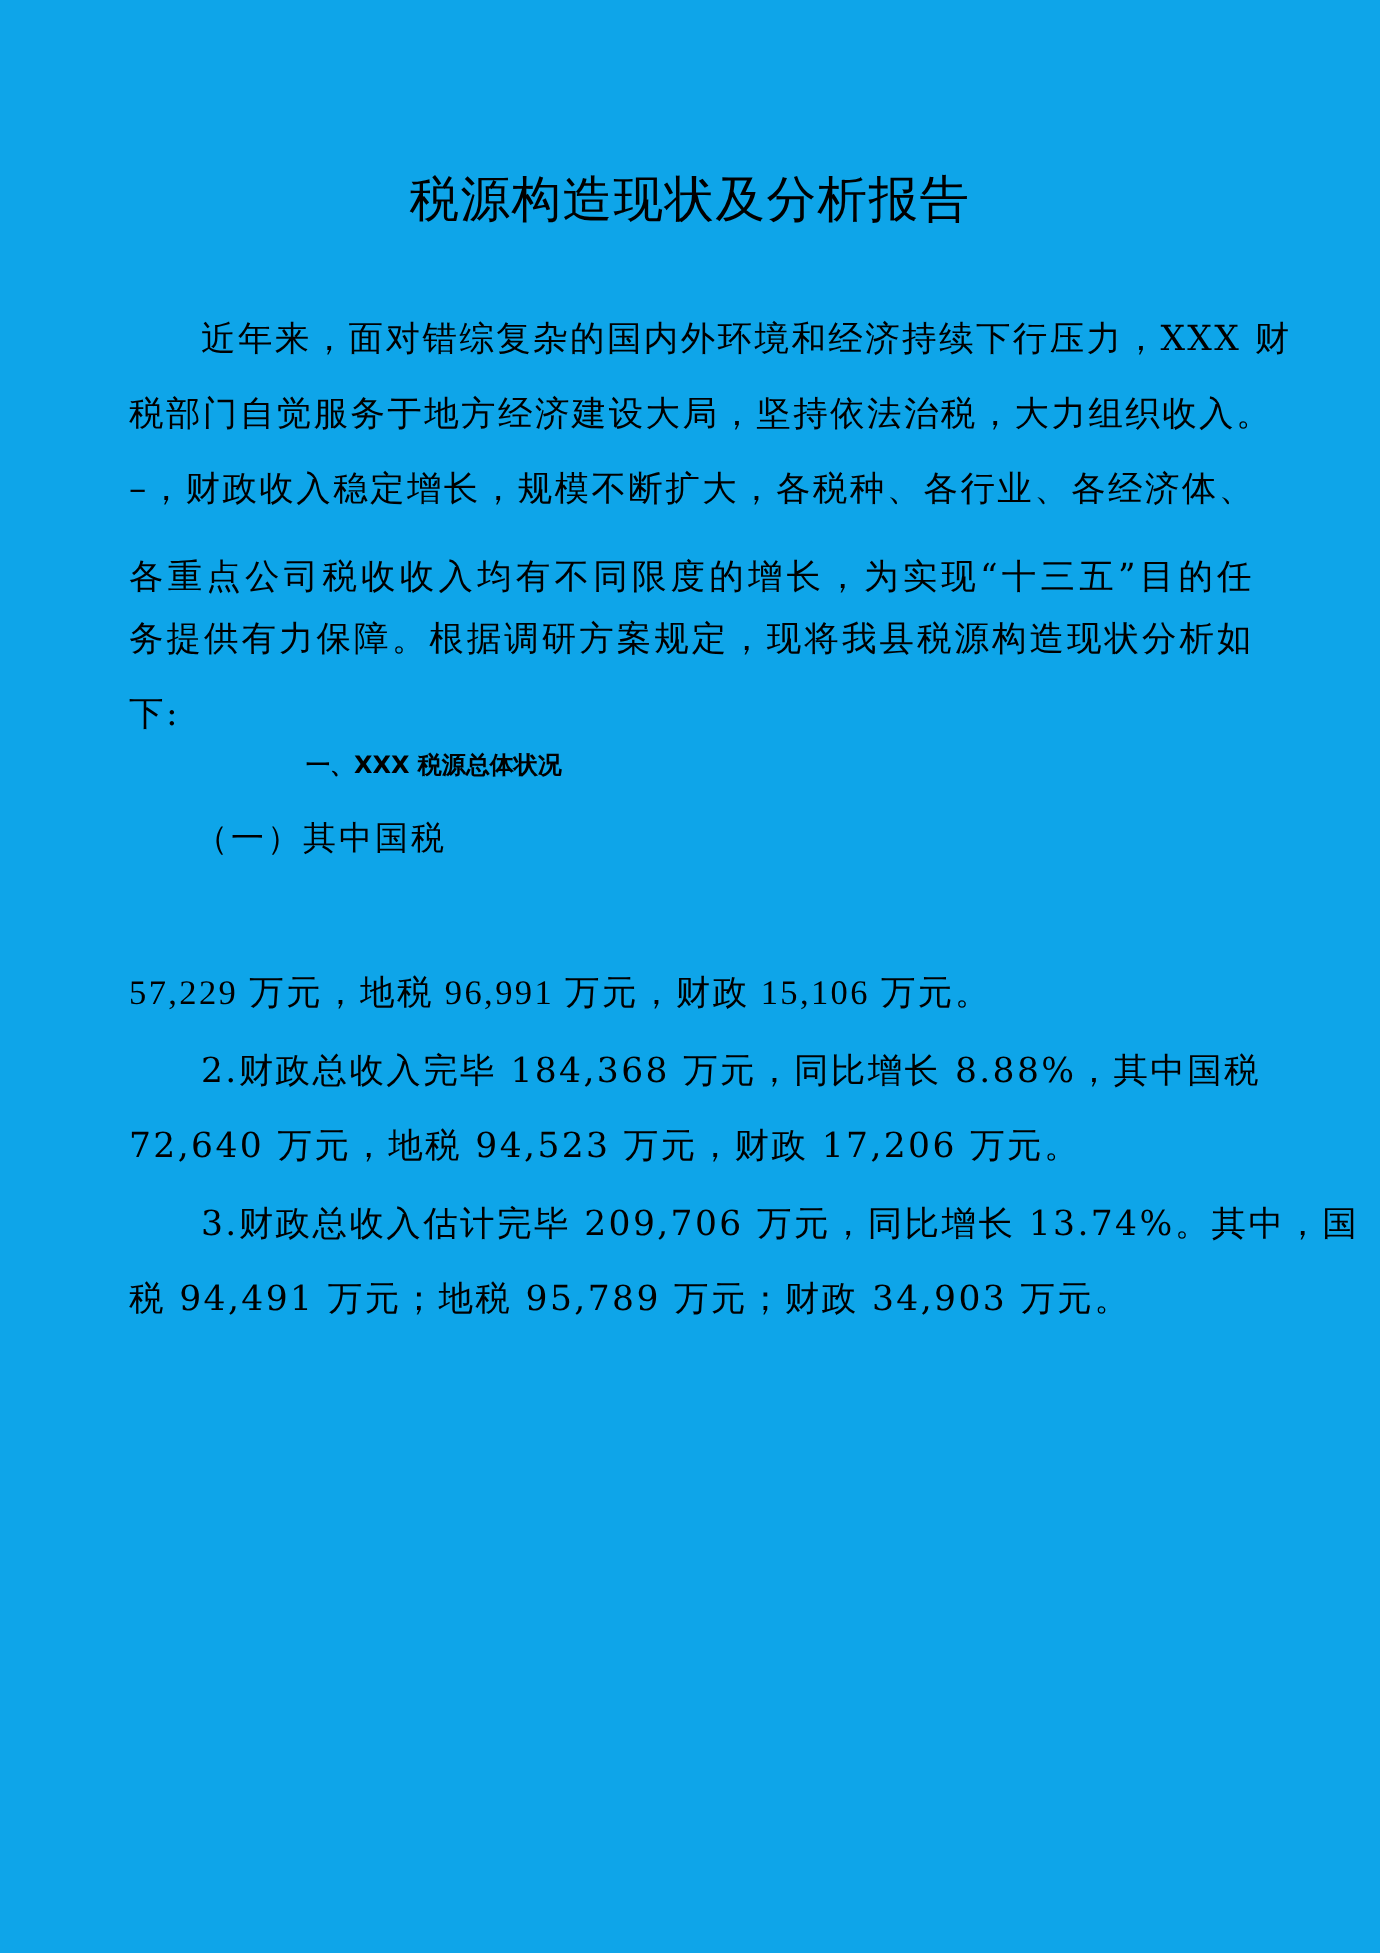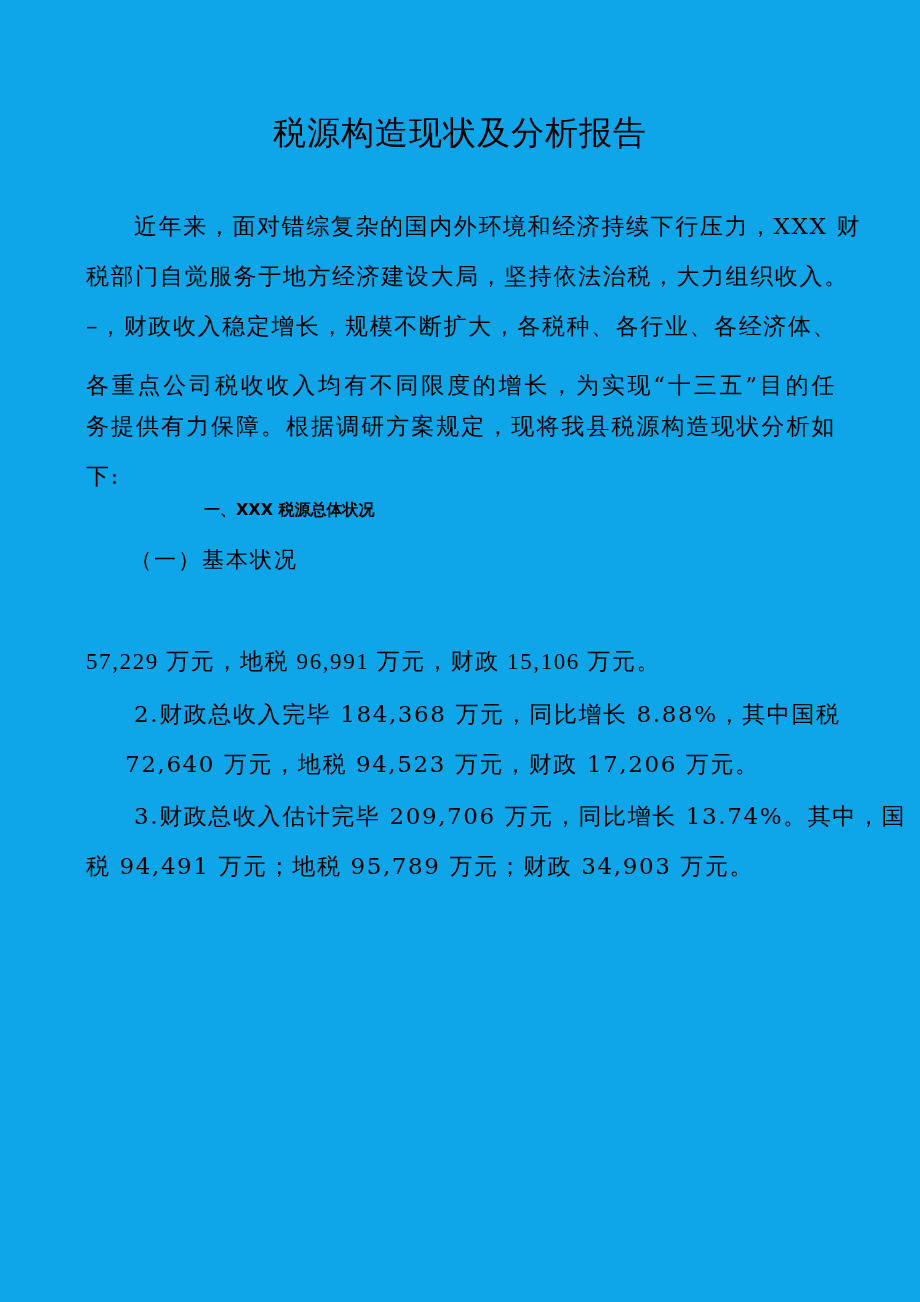--- a/index.html
+++ b/index.html
@@ -75,23 +75,23 @@
   <div class="title">税源构造现状及分析报告</div>
 
   <div class="line justify" style="top:256px;">税部门自觉服务于地方经济建设大局，坚持依法治税，大力组织收入。</div>
   <div class="line indent justify" style="top:206px;">近年来，面对错综复杂的国内外环境和经济持续下行压力，XXX 财</div>
   <div class="line justify" style="top:306px;">–，财政收入稳定增长，规模不断扩大，各税种、各行业、各经济体、</div>
   <div class="line justify" style="top:365px;">各重点公司税收收入均有不同限度的增长，为实现“十三五”目的任</div>
   <div class="line justify" style="top:406px;">务提供有力保障。根据调研方案规定，现将我县税源构造现状分析如</div>
   <div class="line" style="top:456px;">下:</div>
 
   <div class="heading1" style="top:490px;">一、XXX 税源总体状况</div>
-  <div class="heading2" style="top:540px;">（一）基本状况</div>
+  <div class="heading2" style="top:540px;">（一）其中国税</div>
 
   <div class="line" style="top:642px;font-family:Liberation Serif, serif;">57,229 万元，地税 96,991 万元，财政 15,106 万元。</div>
 
   <div class="line indent justify" style="top:694px;">2.财政总收入完毕 184,368 万元，同比增长 8.88%，其中国税</div>
-  <div class="line" style="top:744px;margin-left:39px;">72,640 万元，地税 94,523 万元，财政 17,206 万元。</div>
+  <div class="line" style="top:744px;">72,640 万元，地税 94,523 万元，财政 17,206 万元。</div>
 
   <div class="line indent justify" style="top:796px;">3.财政总收入估计完毕 209,706 万元，同比增长 13.74%。其中，国</div>
   <div class="line" style="top:846px;">税 94,491 万元；地税 95,789 万元；财政 34,903 万元。</div>
 
 </div>
 
 </body></html>

